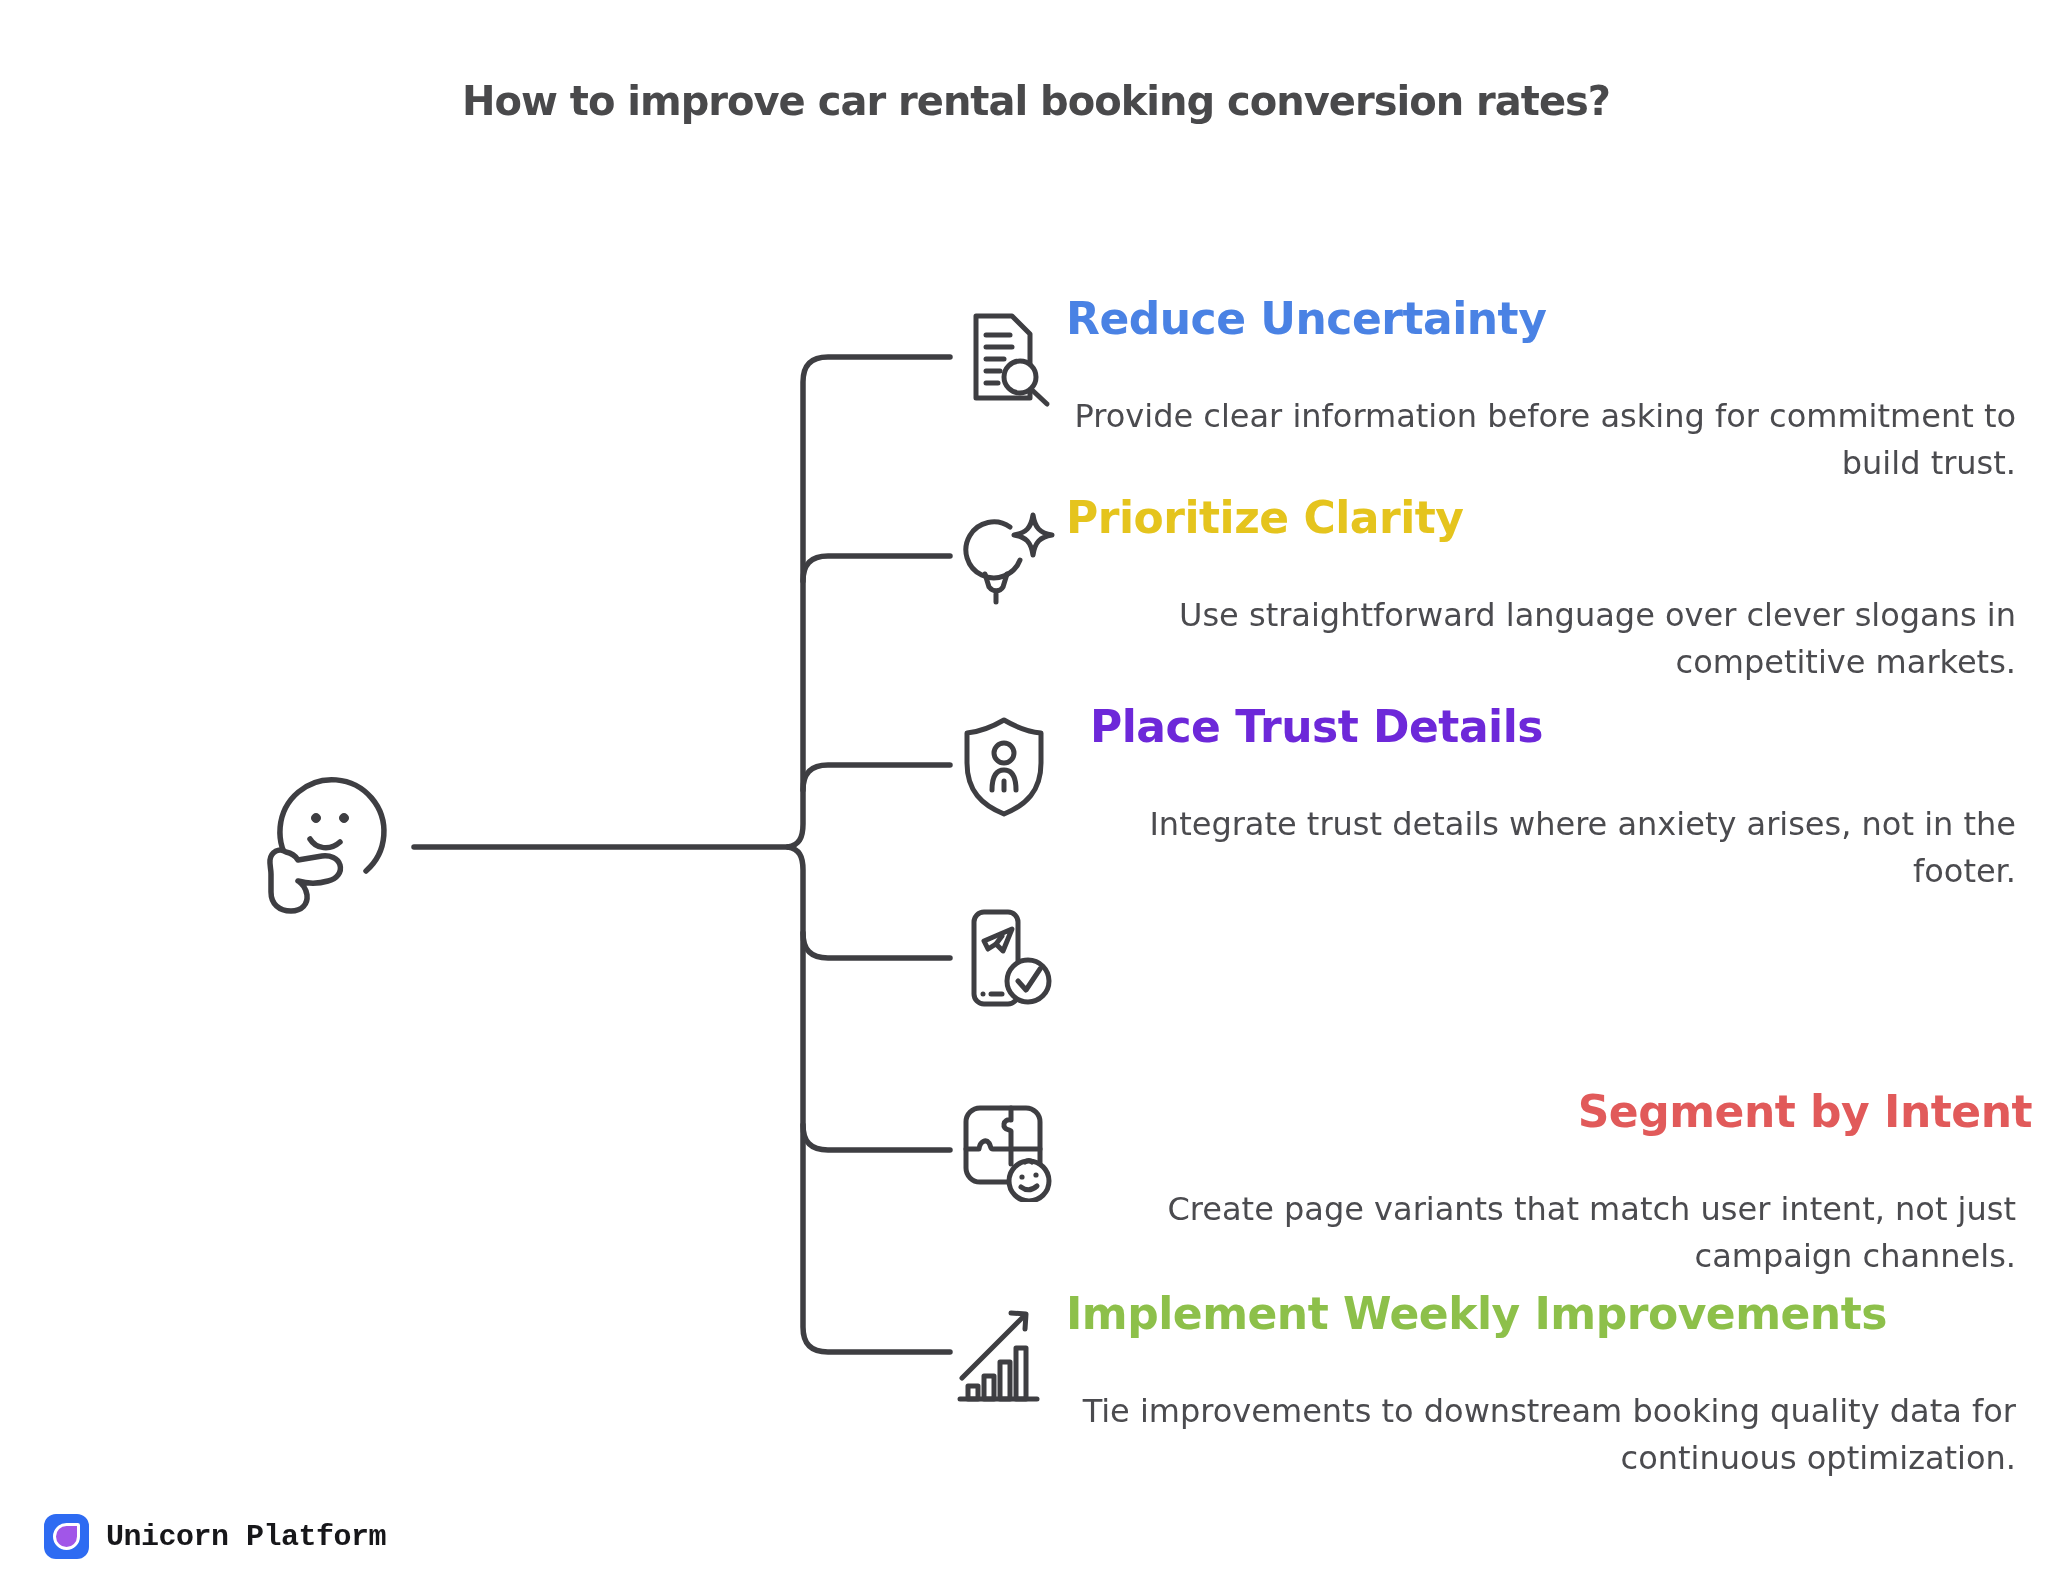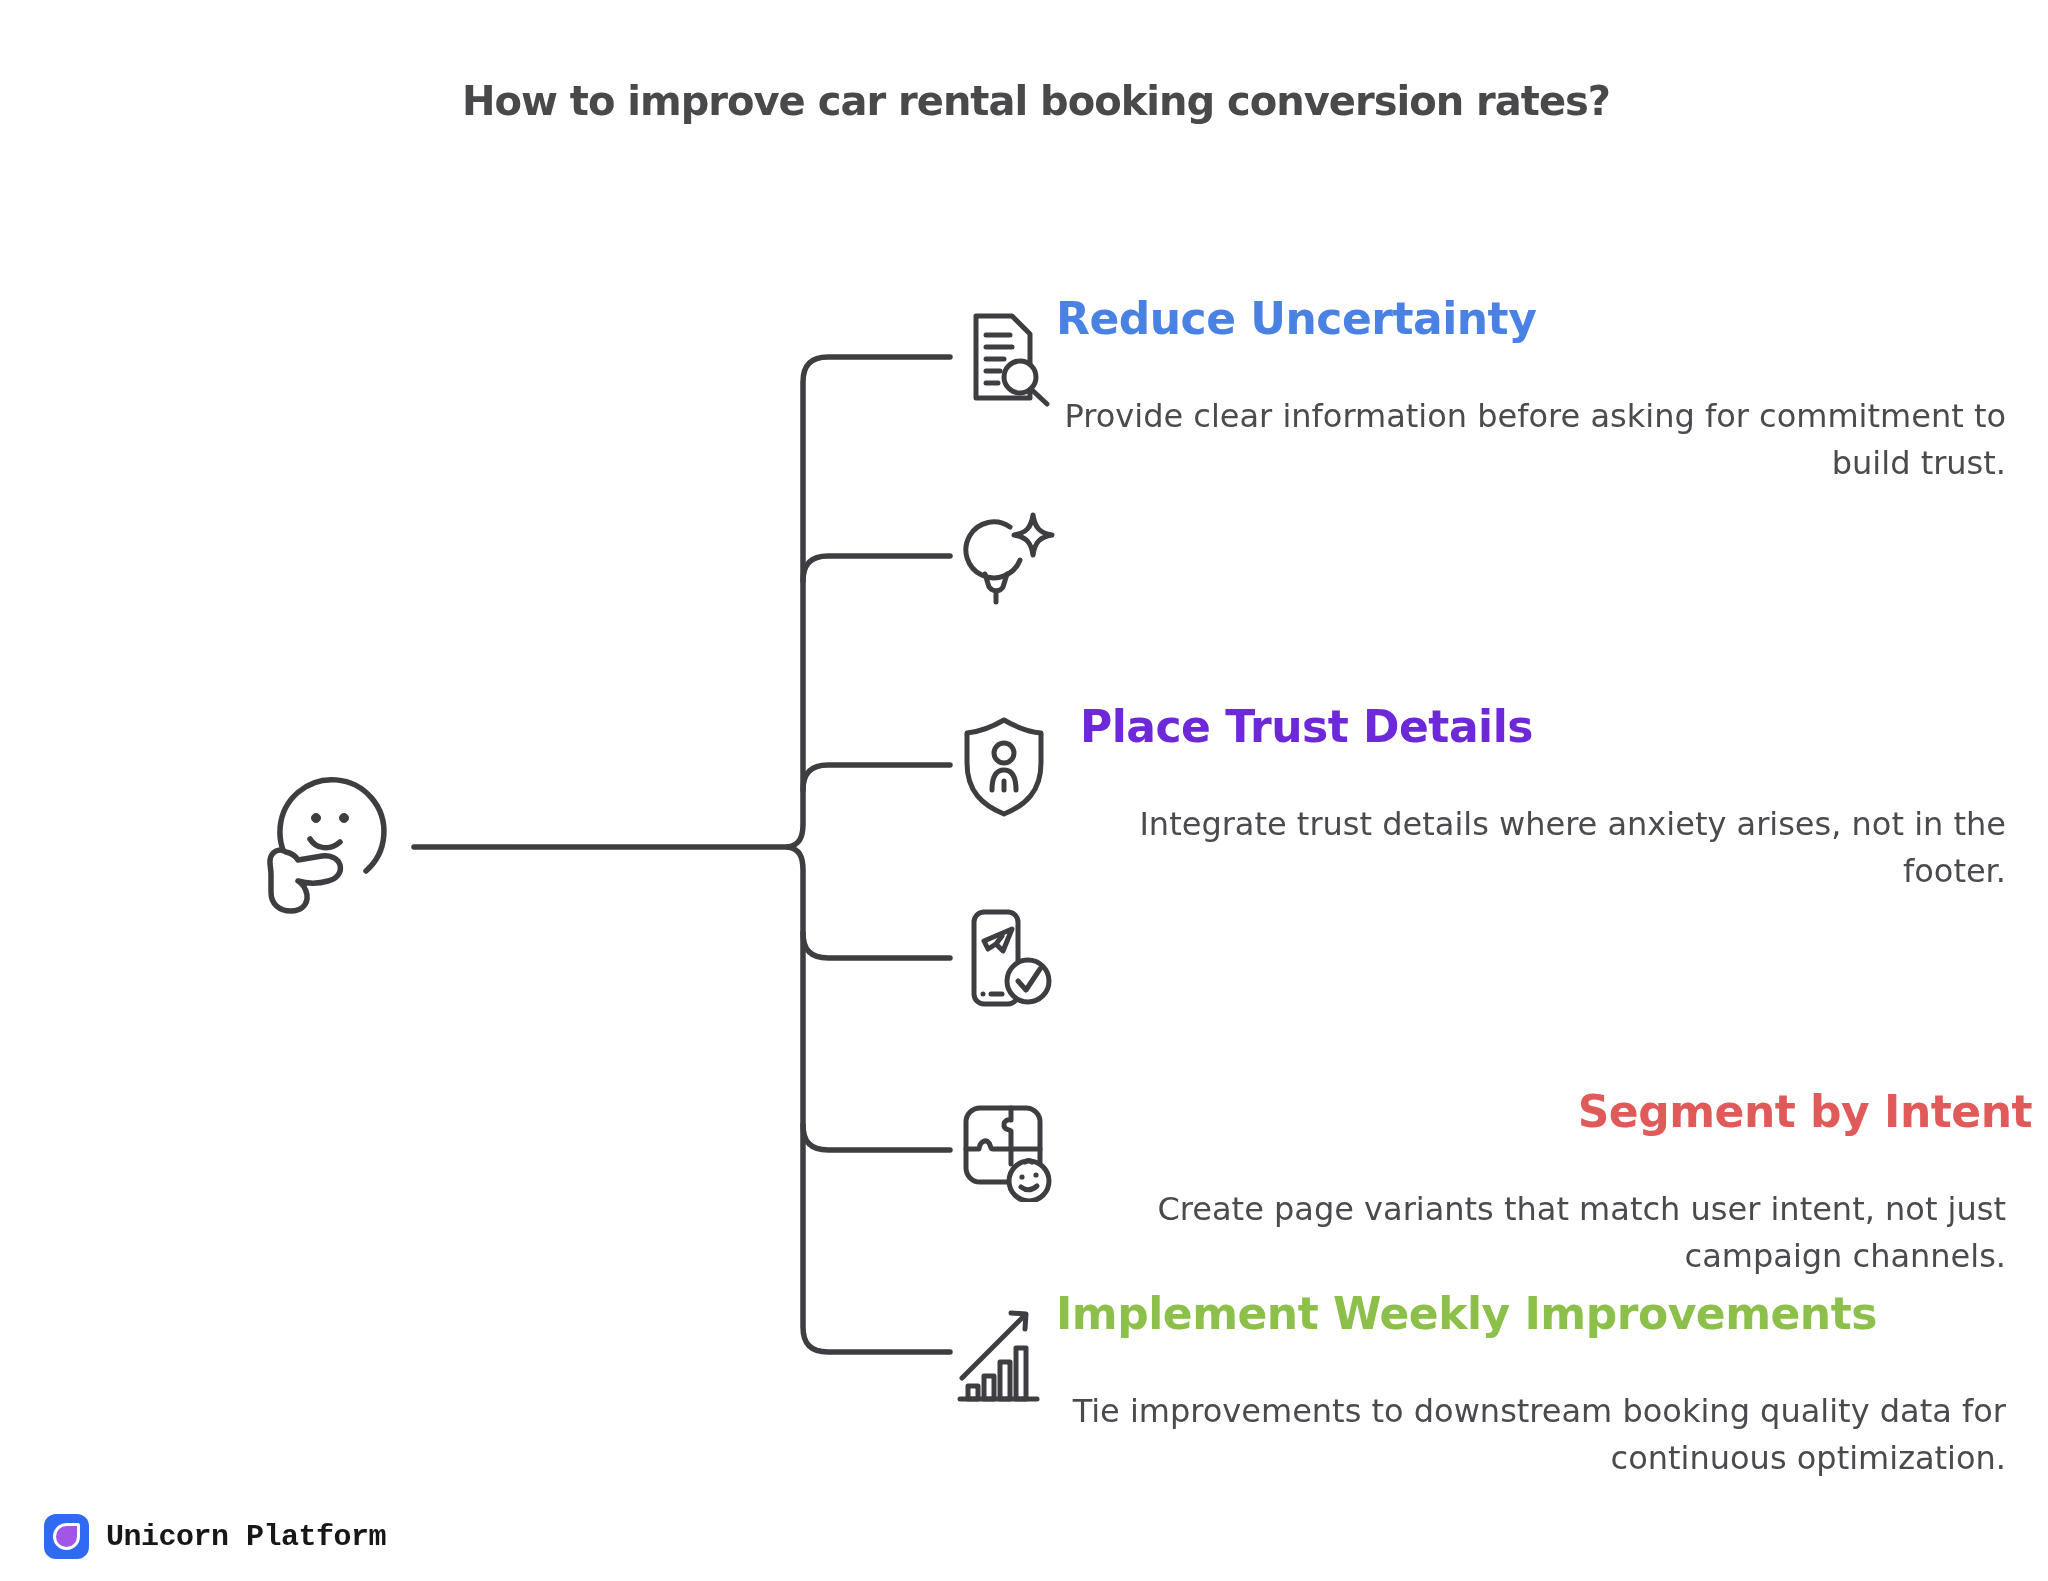--- a/index.html
+++ b/index.html
@@ -11,21 +11,21 @@
   .page-title {
     position:absolute; top:78px; left:12px; width:100%;
     text-align:center; font-size:40px; font-weight:bold;
     letter-spacing:-1px; color:var(--title_text,#49494b);
   }
   .connectors { position:absolute; left:0; top:0; pointer-events:none; }
   .connectors path { fill:none; stroke:var(--stroke,#3e3e42); stroke-width:5.5px; stroke-linecap:round; }
   .face-icon { position:absolute; left:252px; top:770px; }
   .face-icon path, .face-icon circle { stroke:var(--stroke,#3e3e42); }
 
-  .item { position:absolute; left:952px; display:flex; width:1080px; }
+  .item { position:absolute; left:952px; display:flex; gap:10px; width:1080px; }
   .item-icon { width:104px; height:104px; flex:0 0 104px; margin-top:14px; }
   .item-icon path, .item-icon rect, .item-icon circle { stroke:var(--stroke,#3e3e42); stroke-width:5; fill:none; stroke-linecap:round; stroke-linejoin:round; }
   .item-icon .fill { fill:var(--stroke,#3e3e42); stroke:none; }
   .item-icon .wfill { fill:#ffffff; }
   .item-text { flex:1; }
   .item-heading { font-size:44px; font-weight:bold; line-height:56px; letter-spacing:-0.5px; }
   .item-body { margin-top:46px; width:950px; font-size:32px; line-height:47px; color:var(--body_text,#4b4b4f);text-align:right; }
 
   .brand { position:absolute; left:44px; top:1514px; display:flex; align-items:center; gap:17px; cursor:pointer;font-family:Liberation Mono, monospace; }
   .brand-mark { width:45px; height:45px; border-radius:12px; background:var(--brand_blue,#2e6bf2);
@@ -76,20 +76,24 @@
     </div>
   </div>
 
   <div class="item" style="top:490px">
     <svg class="item-icon" viewBox="0 0 104 104">
       <path d="M58 23 A28 28 0 1 0 68 56"></path>
       <path d="M33 70 L37 83 C41 88 48 88 51 83 L55 70"></path>
       <path d="M44 90 V98"></path>
       <path d="M81 11 C83 24 88 29 100 31 C88 33 83 38 81 51 C79 38 74 33 62 31 C74 29 79 24 81 11 Z"></path>
     </svg>
+    <div class="item-text">
+      <div class="item-heading" style="color: rgb(229, 196, 29);">Prioritize Clarity</div>
+      <div class="item-body">Use straightforward language over clever slogans in competitive markets.</div>
+    </div>
   </div>
 
   <div class="item" style="top:699px">
     <svg class="item-icon" viewBox="0 0 104 104">
       <path d="M52 7 C40 14 26 19 15 20 L15 50 C15 78 30 92 52 101 C74 92 89 78 89 50 L89 20 C78 19 64 14 52 7 Z"></path>
       <circle cx="52" cy="40" r="10"></circle>
       <path d="M40 77 C40 62 45 57 52 57 C59 57 64 62 64 77"></path>
       <path d="M52 77 L52 68"></path>
     </svg>
     <div class="item-text">

